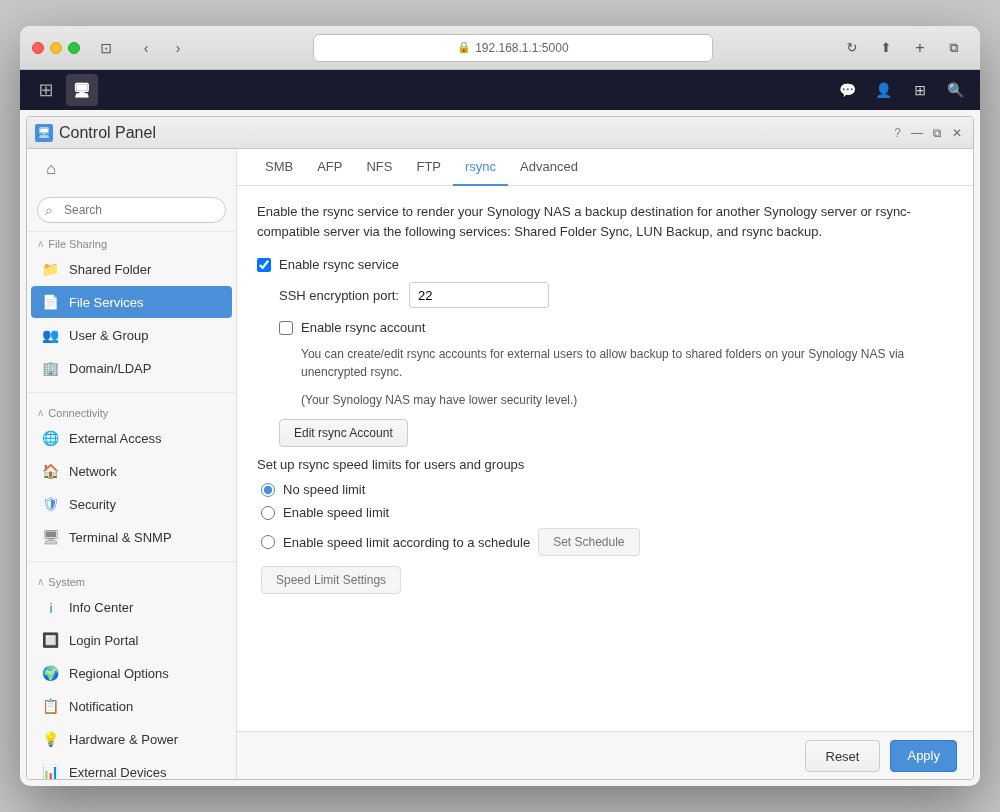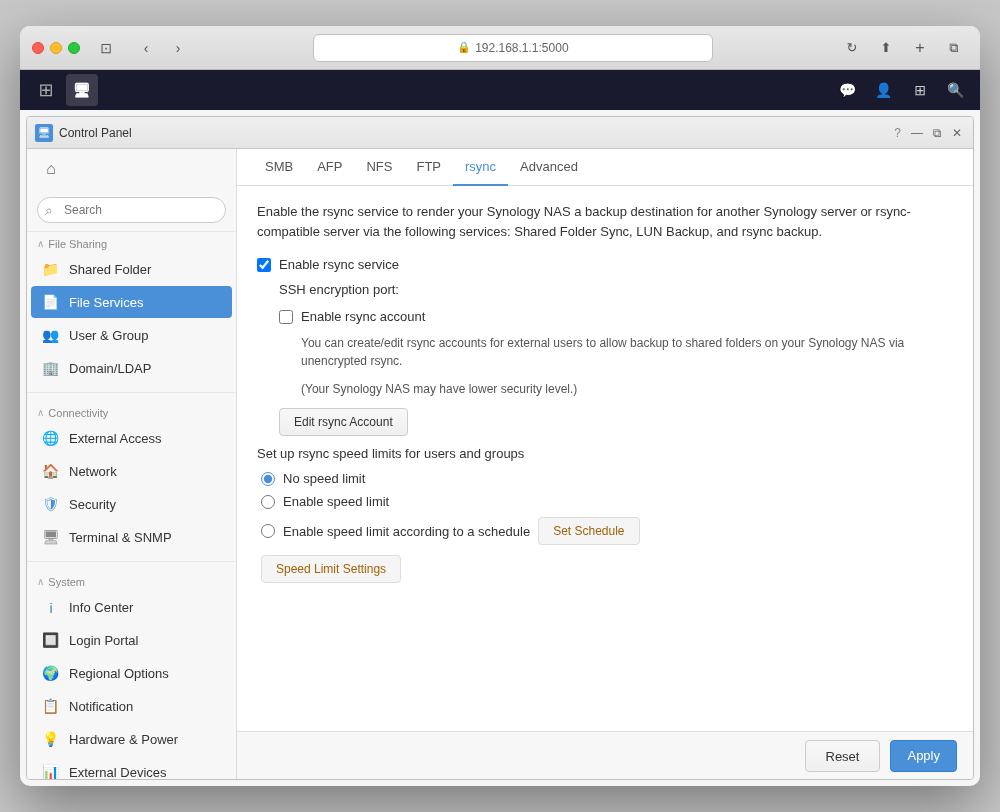--- a/index.html
+++ b/index.html
@@ -209,21 +209,21 @@
       background: #4a90d9;
       border-radius: 2px;
       display: flex;
       align-items: center;
       justify-content: center;
       font-size: 10px;
       color: white;
     }
 
     .cp-title-text {
-      font-size: 12px;
+      font-size: 16px;
       font-weight: 500;
       color: #333;
       flex: 1;
     }
 
     .cp-title-btns {
       display: flex;
       gap: 4px;
       align-items: center;
     }
@@ -512,21 +512,21 @@
       cursor: pointer;
     }
 
     .btn-disabled {
       height: 28px;
       padding: 4px 14px;
       border: 1px solid #ddd;
       border-radius: 4px;
       background: #f5f5f5;
       font-size: 12px;
-      color: #a16207;
+      color: #737373;
       cursor: default;
       white-space: nowrap;
     }
 
     
     .cp-footer {
       height: 48px;
       border-top: 1px solid #ddd;
       background: #f7f7f7;
       display: flex;
@@ -773,20 +773,21 @@
 
             <div class="checkbox-row">
               <input type="checkbox" id="enableRsync" checked="" style="">
               <label for="enableRsync">Enable rsync service</label>
             </div>
 
             <div class="indent-section">
               
               <div class="field-row">
                 <span class="field-label">SSH encryption port:</span>
+                <input type="text" class="field-input" value="22" style="">
               </div>
 
               
               <div class="checkbox-row">
                 <input type="checkbox" id="enableAccount" style="">
                 <label for="enableAccount">Enable rsync account</label>
               </div>
 
               
               <div style="margin-left:22px; margin-bottom:10px;">

